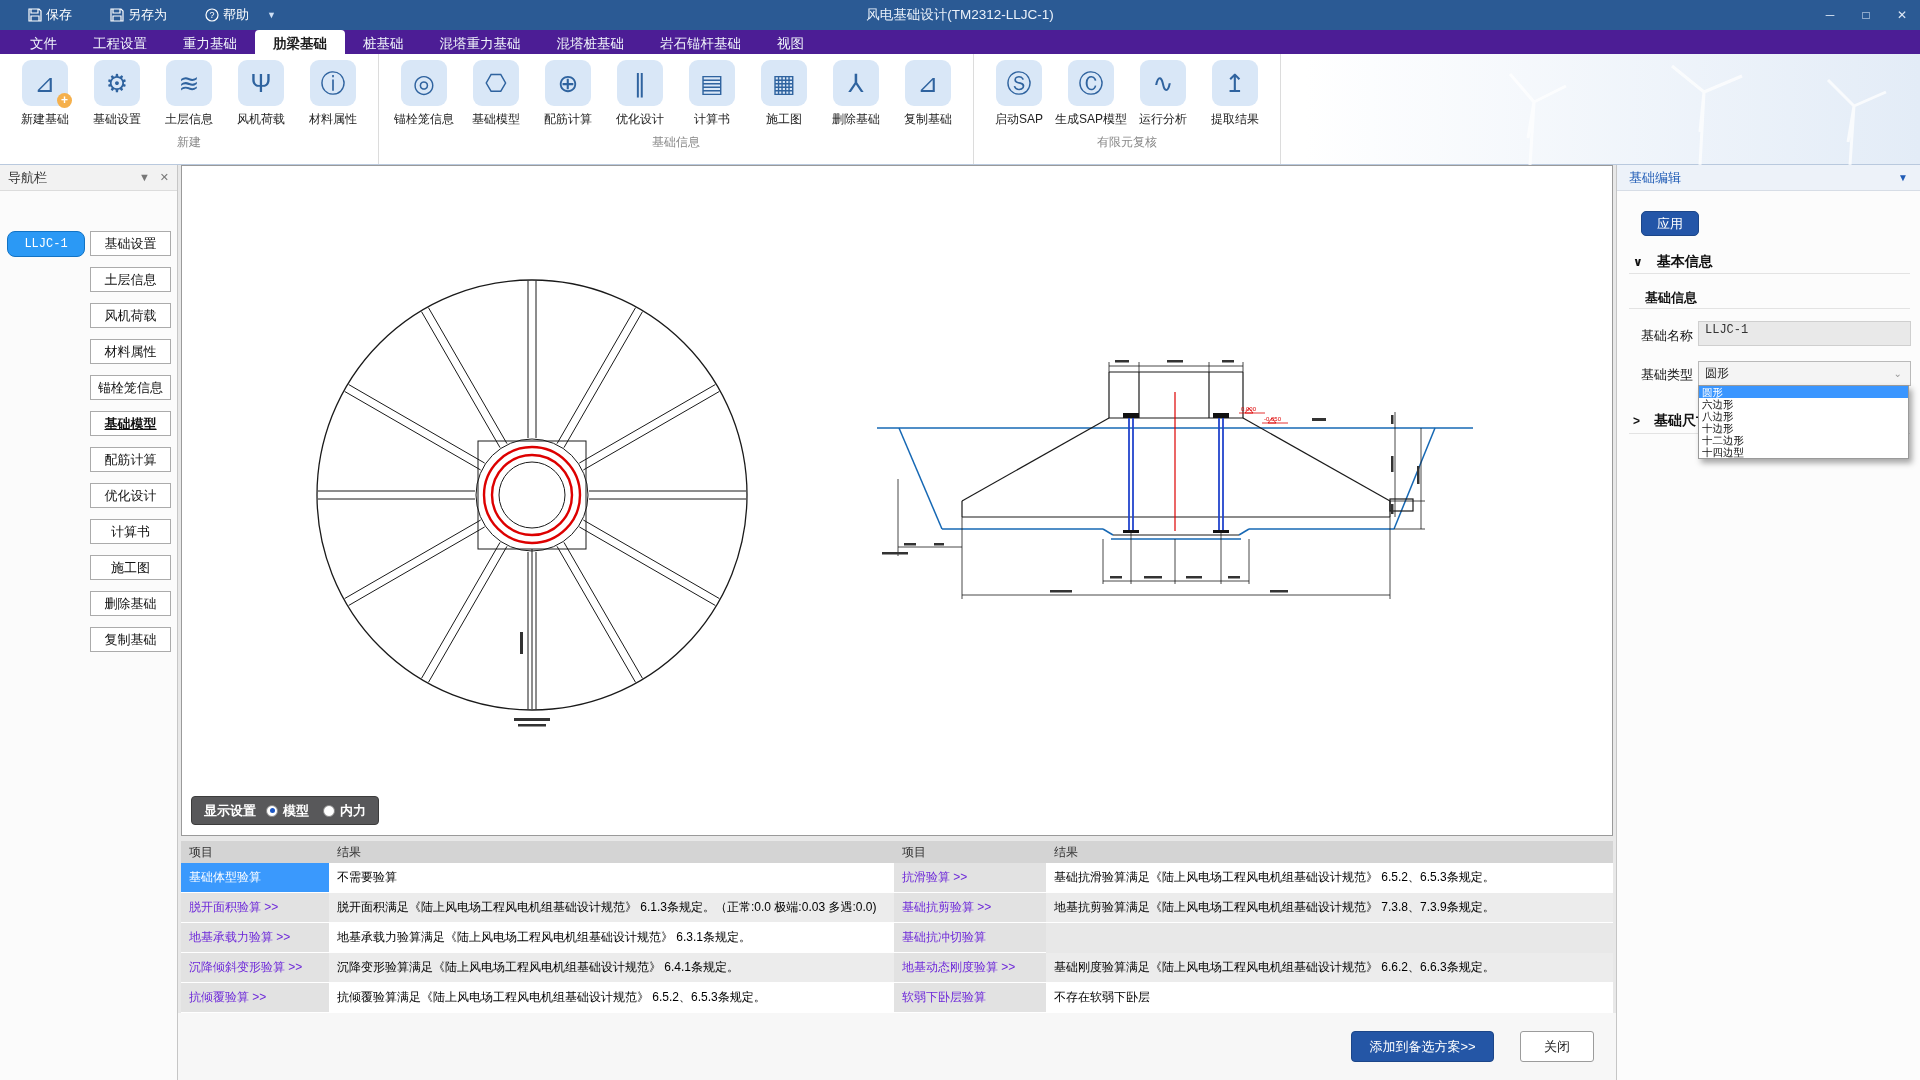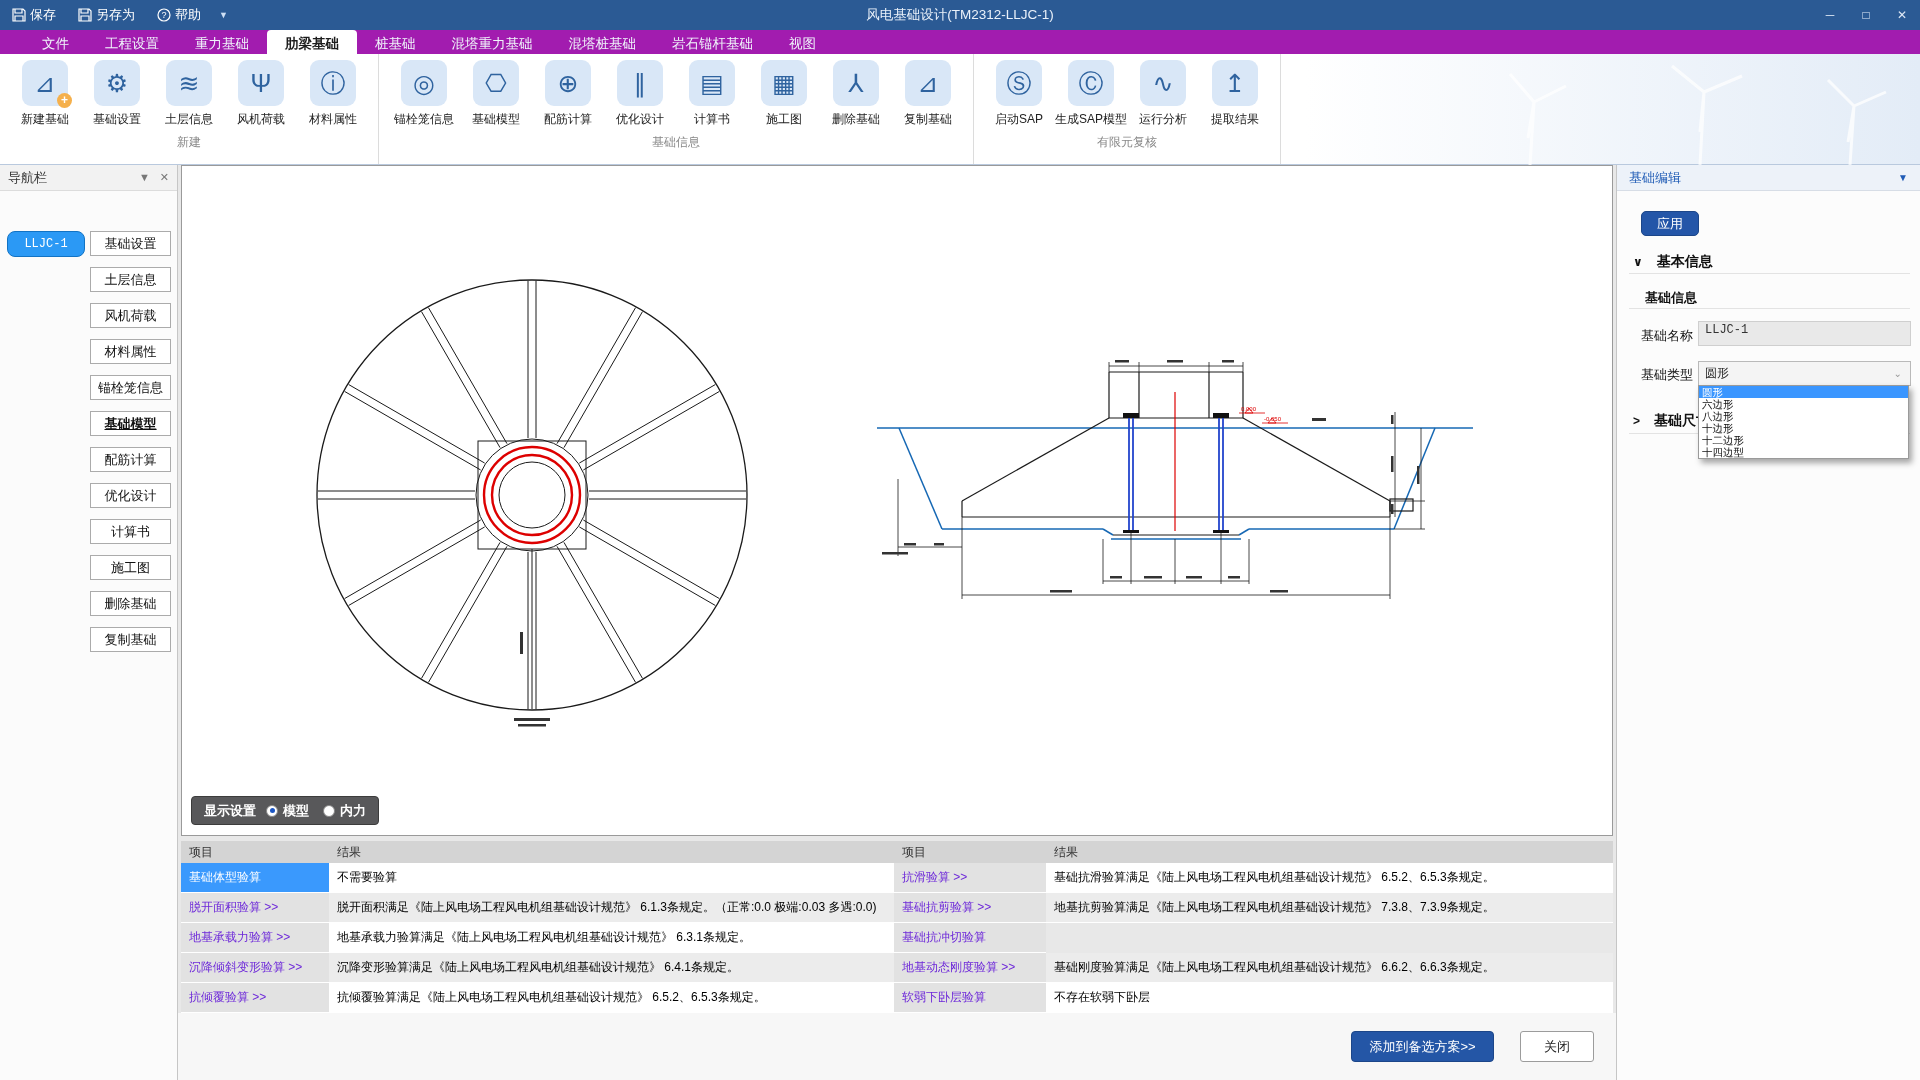--- a/index.html
+++ b/index.html
@@ -1,27 +1,27 @@
 <!DOCTYPE html>
 <html><head>
 <meta charset="utf-8">
 <style>
   * { margin:0; padding:0; box-sizing:border-box; }
   html,body { width:1920px; height:1080px; overflow:hidden;
     font-family:"Liberation Sans","DejaVu Sans",sans-serif; background:#e8e8e8; }
   
   .titlebar { height:30px; background:#2b5a94; display:flex; align-items:center; color:#fff; position:relative; }
-  .qa { display:flex; align-items:center; gap:4px; padding:0 10px 0 12px; font-size:13px; cursor:default; }
+  .qa { display:flex; align-items:center; gap:4px; padding:0 10px 0 28px; font-size:13px; cursor:default; }
   .qa svg { display:block; }
   .qa-caret { font-size:9px; padding:0 8px; color:#cfe0f5; }
   .win-title { position:absolute; left:0; right:0; text-align:center; font-size:13.5px; color:#eaf1fa; pointer-events:none; }
   .win-controls { margin-left:auto; display:flex; z-index:2; }
   .win-btn { width:36px; height:30px; display:flex; align-items:center; justify-content:center; font-size:12px; color:#dfe9f6; }
   
-  .tabbar { height:24px; background:#a21caf; display:flex; align-items:stretch; padding-left:24px; }
+  .tabbar { height:24px; background:#4c1d95; display:flex; align-items:stretch; padding-left:12px; }
   .tab { color:#f0f5fb; font-size:13.5px; padding:3px 18px 0 18px; display:flex; align-items:center; height:100%; }
   .tab.active { background:#ffffff; color:#1d1d1d; border-radius:4px 4px 0 0; font-weight:bold; }
   
   .ribbon { height:111px; background:linear-gradient(90deg,#ffffff 0%,#ffffff 68%,#e3ecf7 100%); border-bottom:1px solid #b9c9de; display:flex; position:relative; }
   .ribbon-group { display:flex; flex-direction:column; padding:6px 10px 2px 10px; border-right:1px solid #dcdcdc; position:relative; z-index:1; }
   .ribbon-items { display:flex; gap:2px; }
   .ribbon-btn { width:70px; display:flex; flex-direction:column; align-items:center; cursor:default; }
   .tile { width:46px; height:46px; background:#d9e7f7; border-radius:9px; display:flex; align-items:center; justify-content:center; position:relative; }
   .tile .glyph { font-size:25px; color:#2f639f; line-height:1; }
   .tile .badge { position:absolute; right:-4px; bottom:-2px; width:15px; height:15px; background:#f5b04c; color:#fff; border-radius:50%; font-size:12px; line-height:15px; text-align:center; font-weight:bold; }

